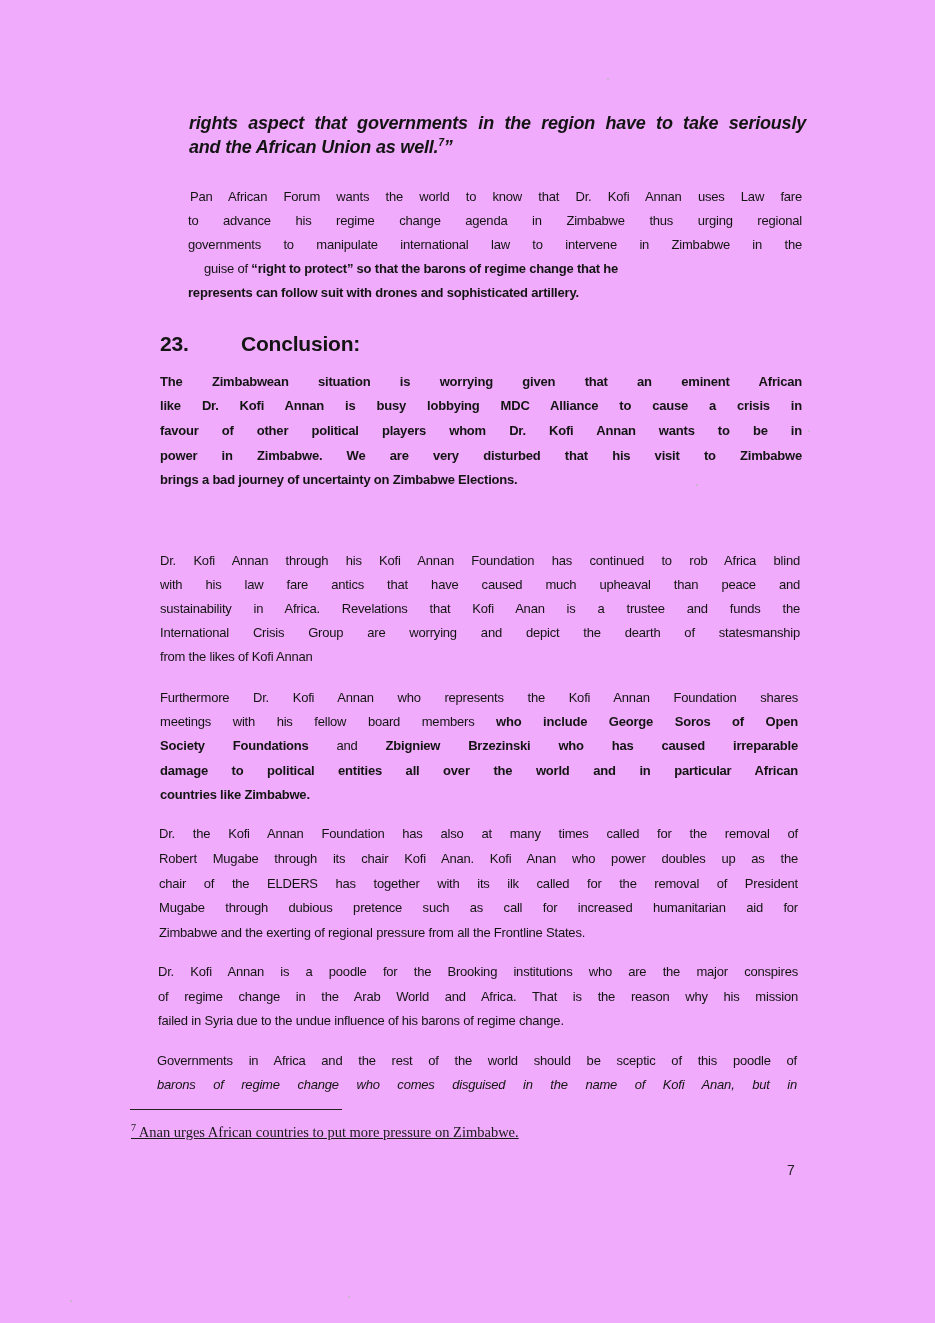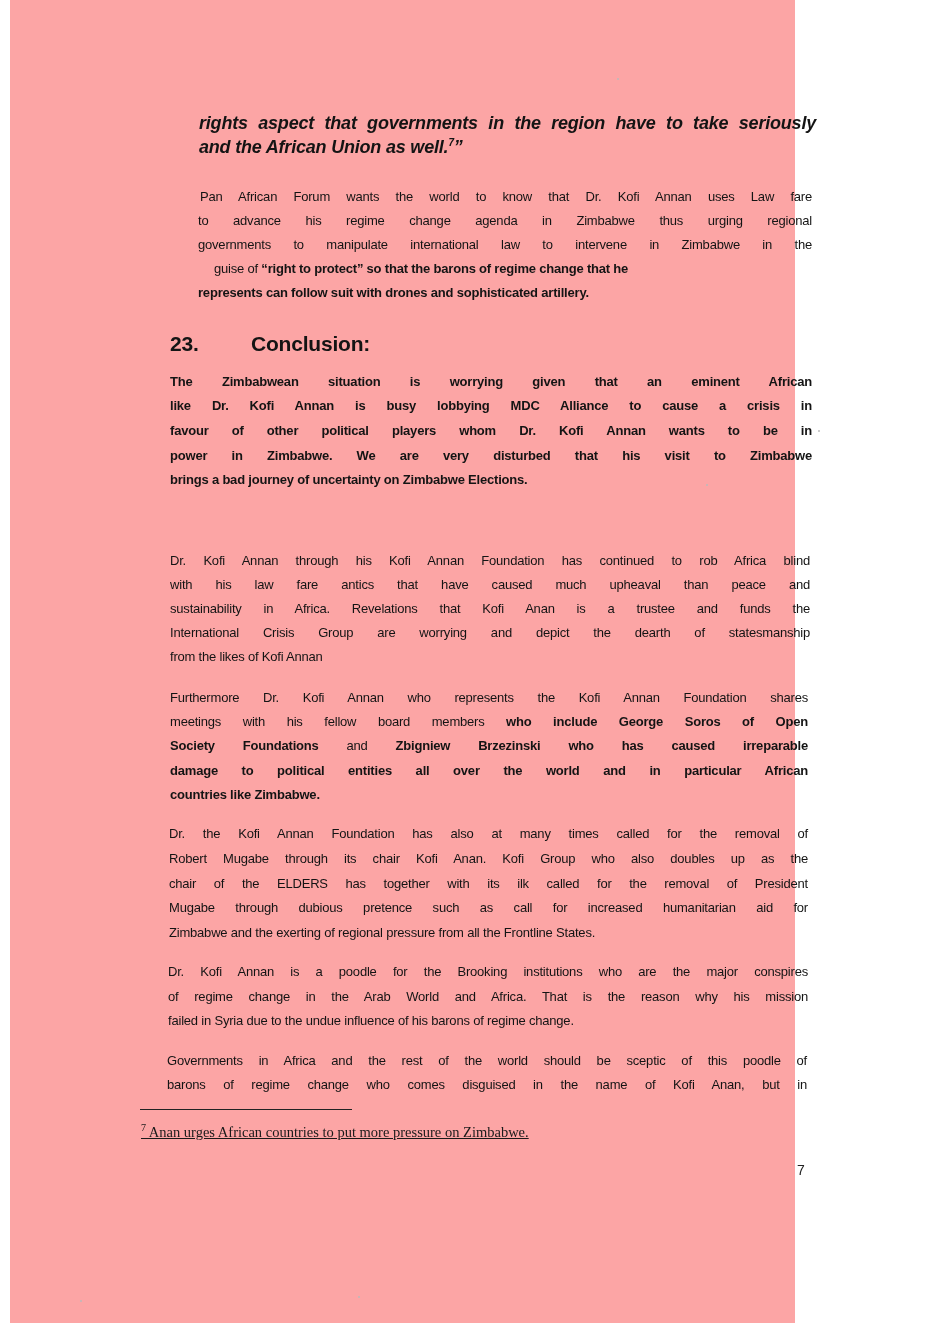--- a/index.html
+++ b/index.html
@@ -1,17 +1,17 @@
 <!DOCTYPE html>
 <html><head>
 <meta charset="utf-8">
 <style>
   html, body { margin: 0; padding: 0; }
   body { width: 935px; height: 1323px; background: #ffffff; position: relative; overflow: hidden; color: #111; }
-  .page { position: absolute; left: 10px; top: 0; width: 785px; height: 1323px; background: #fca5a5; }
+  .page { position: absolute; left: 0; top: 0; width: 935px; height: 1323px; background: #f0abfc; }
   .line { position: absolute; white-space: nowrap; font-family: "Liberation Sans", sans-serif; font-size: 13px; letter-spacing: -0.2px; color: #141414; }
   .just { text-align: justify; text-align-last: justify; white-space: normal; }
   .b { font-weight: bold; }
   .bi { font-weight: bold; font-style: italic; text-align: center; }
   .heading { font-weight: bold; font-size: 21px; }
   .footnote { font-family: "Liberation Serif", serif; font-size: 14.5px; color: #1a1a1a; letter-spacing: 0; text-decoration: underline; }
   .sup { font-size: 10px; vertical-align: super; line-height: 0; }
   .rule { position: absolute; left: 130px; top: 1109px; width: 212px; height: 1px; background: #222; }
   .pagenum { position: absolute; left: 787px; top: 1162px; font-family: "Liberation Sans", sans-serif; font-size: 14px; color: #222; }
   .speck { position: absolute; width: 2px; height: 2px; background: #bbb; border-radius: 1px; }
@@ -45,31 +45,31 @@
   <div class="line just" style="left:160px; top:625px; width:640px;">International Crisis Group are worrying and depict the dearth of statesmanship</div>
   <div class="line" style="left:160px; top:649px;">from the likes of Kofi Annan</div>
 
   <div class="line just" style="left:160px; top:690px; width:638px;">Furthermore Dr. Kofi Annan who represents the Kofi Annan Foundation shares</div>
   <div class="line just" style="left:160px; top:714px; width:638px;"><span>meetings with his fellow board members </span><span class="b">who include George Soros of Open</span></div>
   <div class="line just" style="left:160px; top:738px; width:638px;"><span class="b">Society Foundations</span><span> and </span><span class="b">Zbigniew Brzezinski who has caused irreparable</span></div>
   <div class="line b just" style="left:160px; top:763px; width:638px;">damage to political entities all over the world and in particular African</div>
   <div class="line b" style="left:160px; top:787px;">countries like Zimbabwe.</div>
 
   <div class="line just" style="left:159px; top:826px; width:639px;">Dr. the Kofi Annan Foundation has also at many times called for the removal of</div>
-  <div class="line just" style="left:159px; top:851px; width:639px;">Robert Mugabe through its chair Kofi Anan. Kofi Group who also doubles up as the</div>
+  <div class="line just" style="left:159px; top:851px; width:639px;">Robert Mugabe through its chair Kofi Anan. Kofi Anan who power doubles up as the</div>
   <div class="line just" style="left:159px; top:876px; width:639px;">chair of the ELDERS has together with its ilk called for the removal of President</div>
   <div class="line just" style="left:159px; top:900px; width:639px;">Mugabe through dubious pretence such as call for increased humanitarian aid for</div>
   <div class="line" style="left:159px; top:925px;">Zimbabwe and the exerting of regional pressure from all the Frontline States.</div>
 
   <div class="line just" style="left:158px; top:964px; width:640px;">Dr. Kofi Annan is a poodle for the Brooking institutions who are the major conspires</div>
   <div class="line just" style="left:158px; top:989px; width:640px;">of regime change in the Arab World and Africa. That is the reason why his mission</div>
   <div class="line" style="left:158px; top:1013px;">failed in Syria due to the undue influence of his barons of regime change.</div>
 
   <div class="line just" style="left:157px; top:1053px; width:640px;">Governments in Africa and the rest of the world should be sceptic of this poodle of</div>
-  <div class="line just" style="left:157px; top:1077px; width:640px;">barons of regime change who comes disguised in the name of Kofi Anan, but in</div>
+  <div class="line just" style="left:157px; top:1077px; width:640px;font-style:italic;">barons of regime change who comes disguised in the name of Kofi Anan, but in</div>
 
   <div class="rule"></div>
 
   <div class="line footnote" style="left:131px; top:1124px;"><span class="sup">7</span><span> Anan urges African countries to put more pressure on Zimbabwe.</span></div>
 
   <div class="pagenum">7</div>
 
   <div class="speck" style="left:607px; top:78px;"></div>
   <div class="speck" style="left:808px; top:430px;"></div>
   <div class="speck" style="left:696px; top:484px;"></div>

